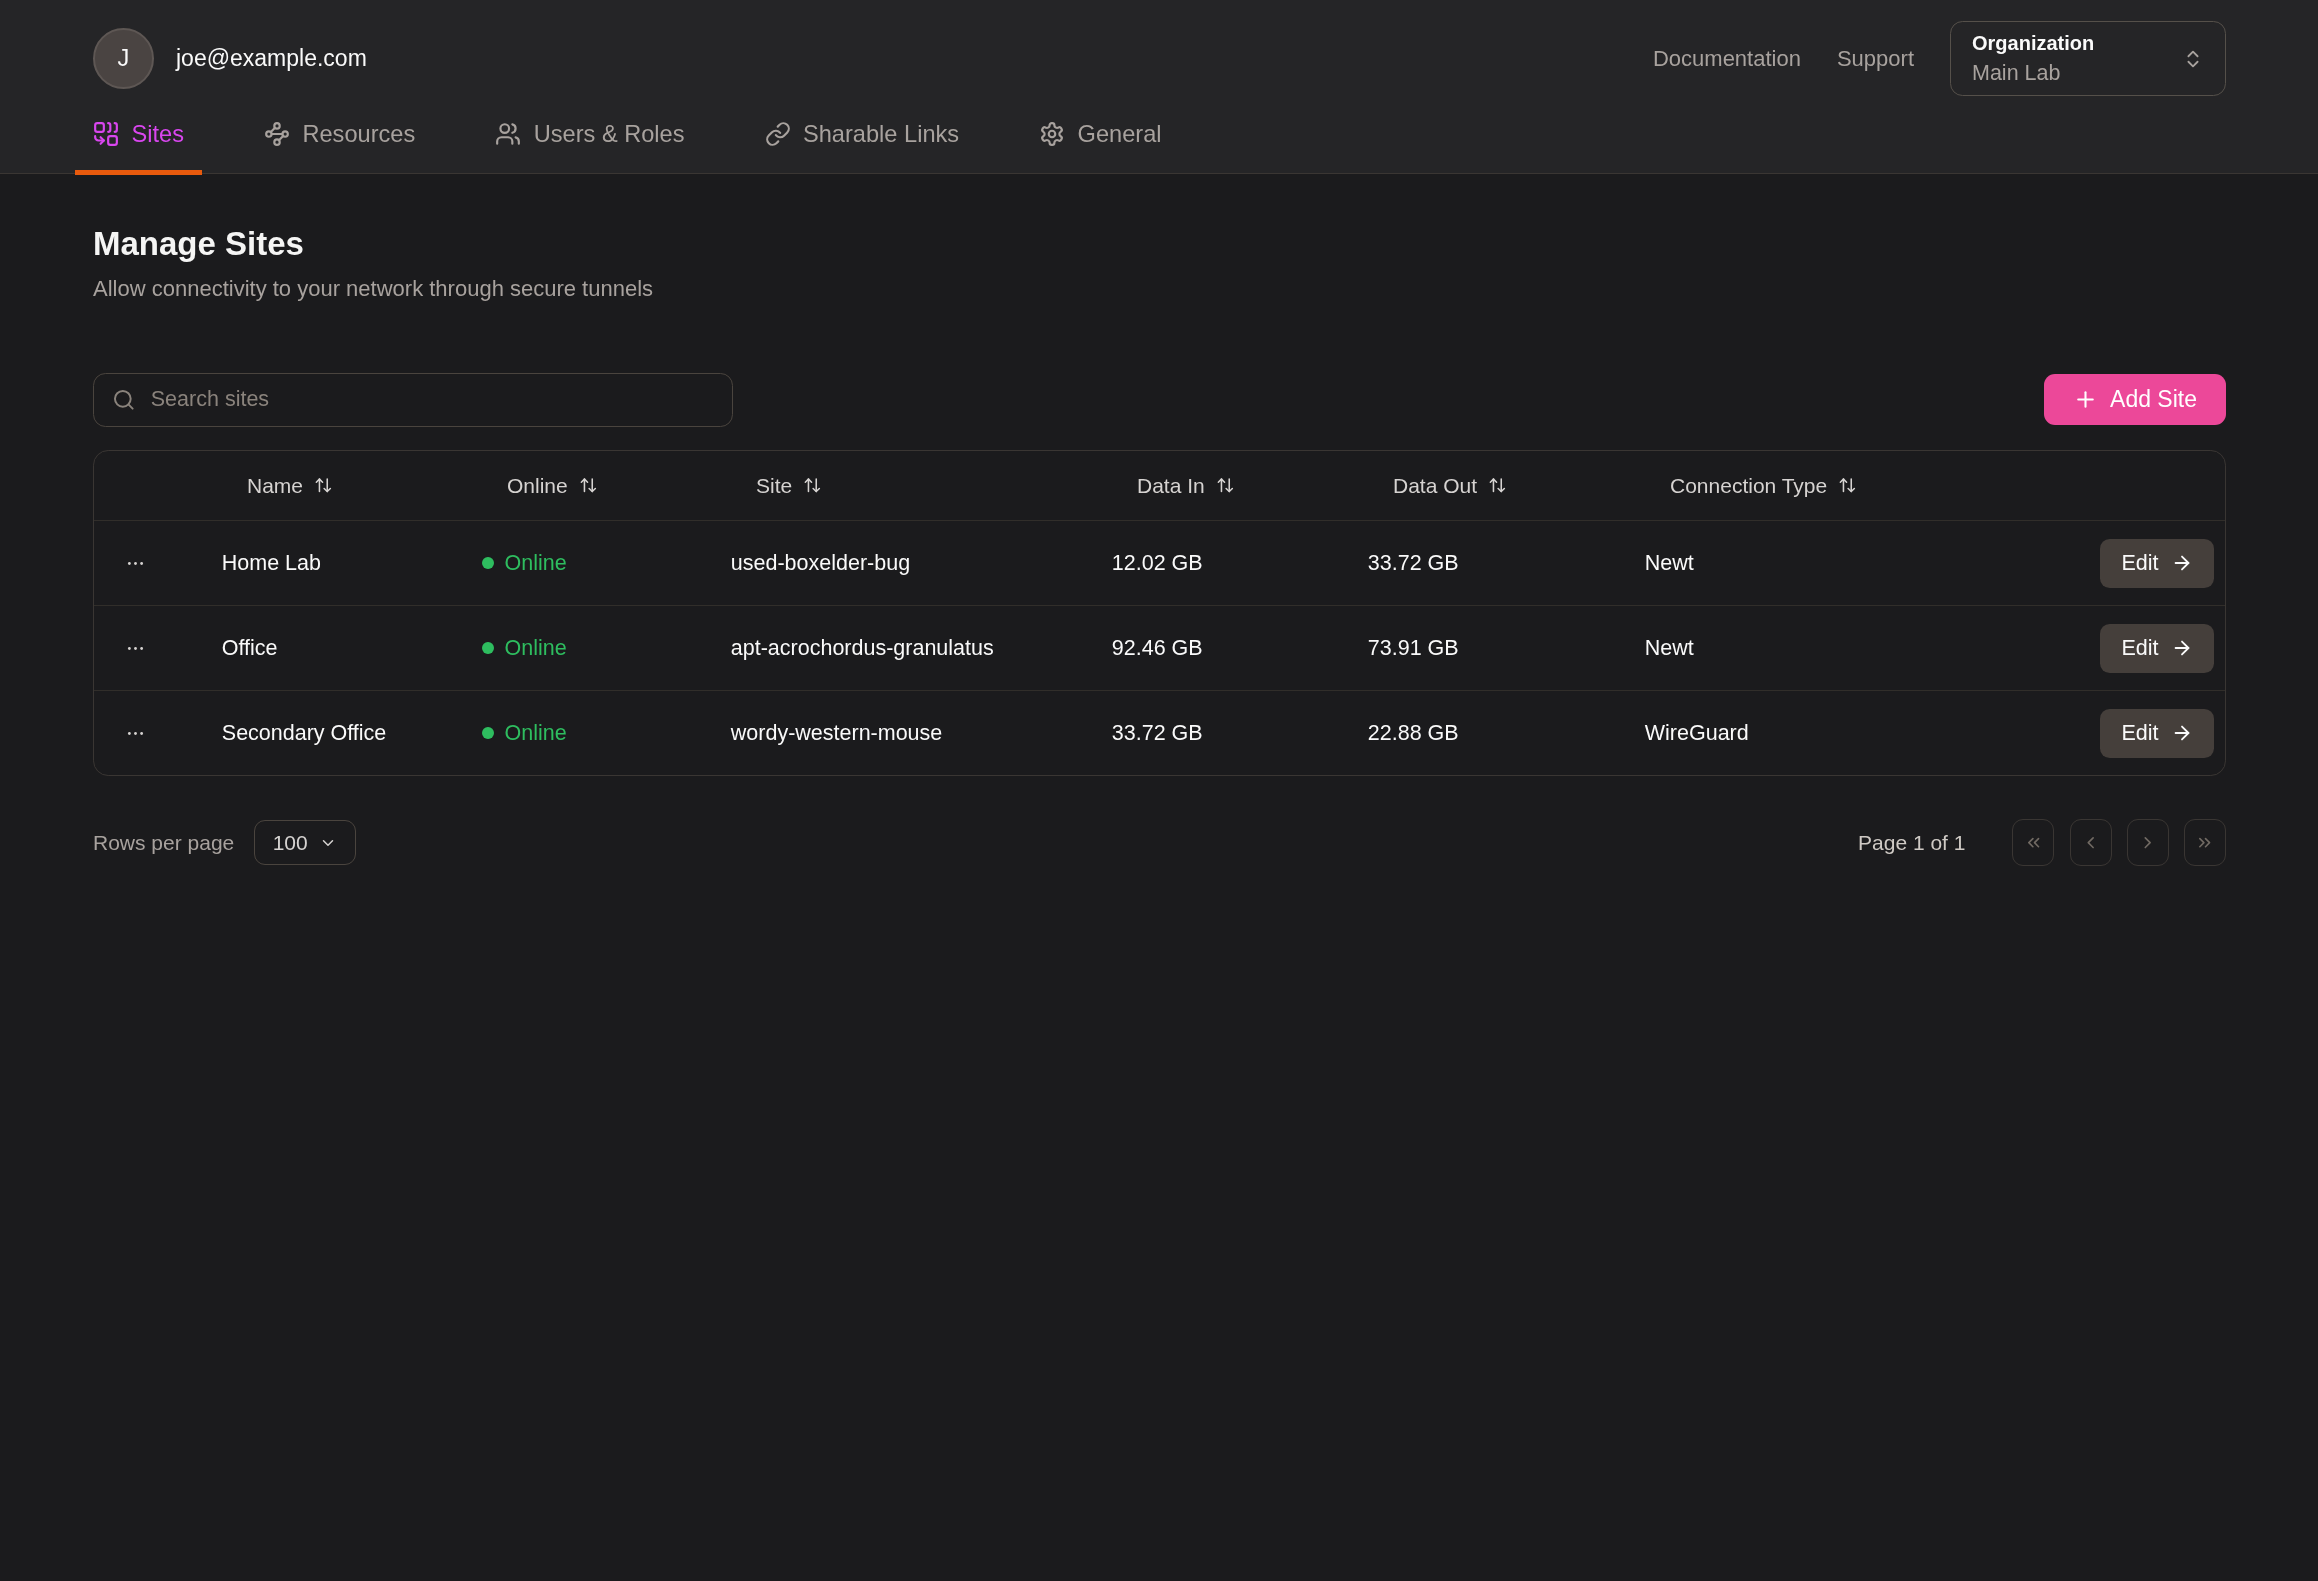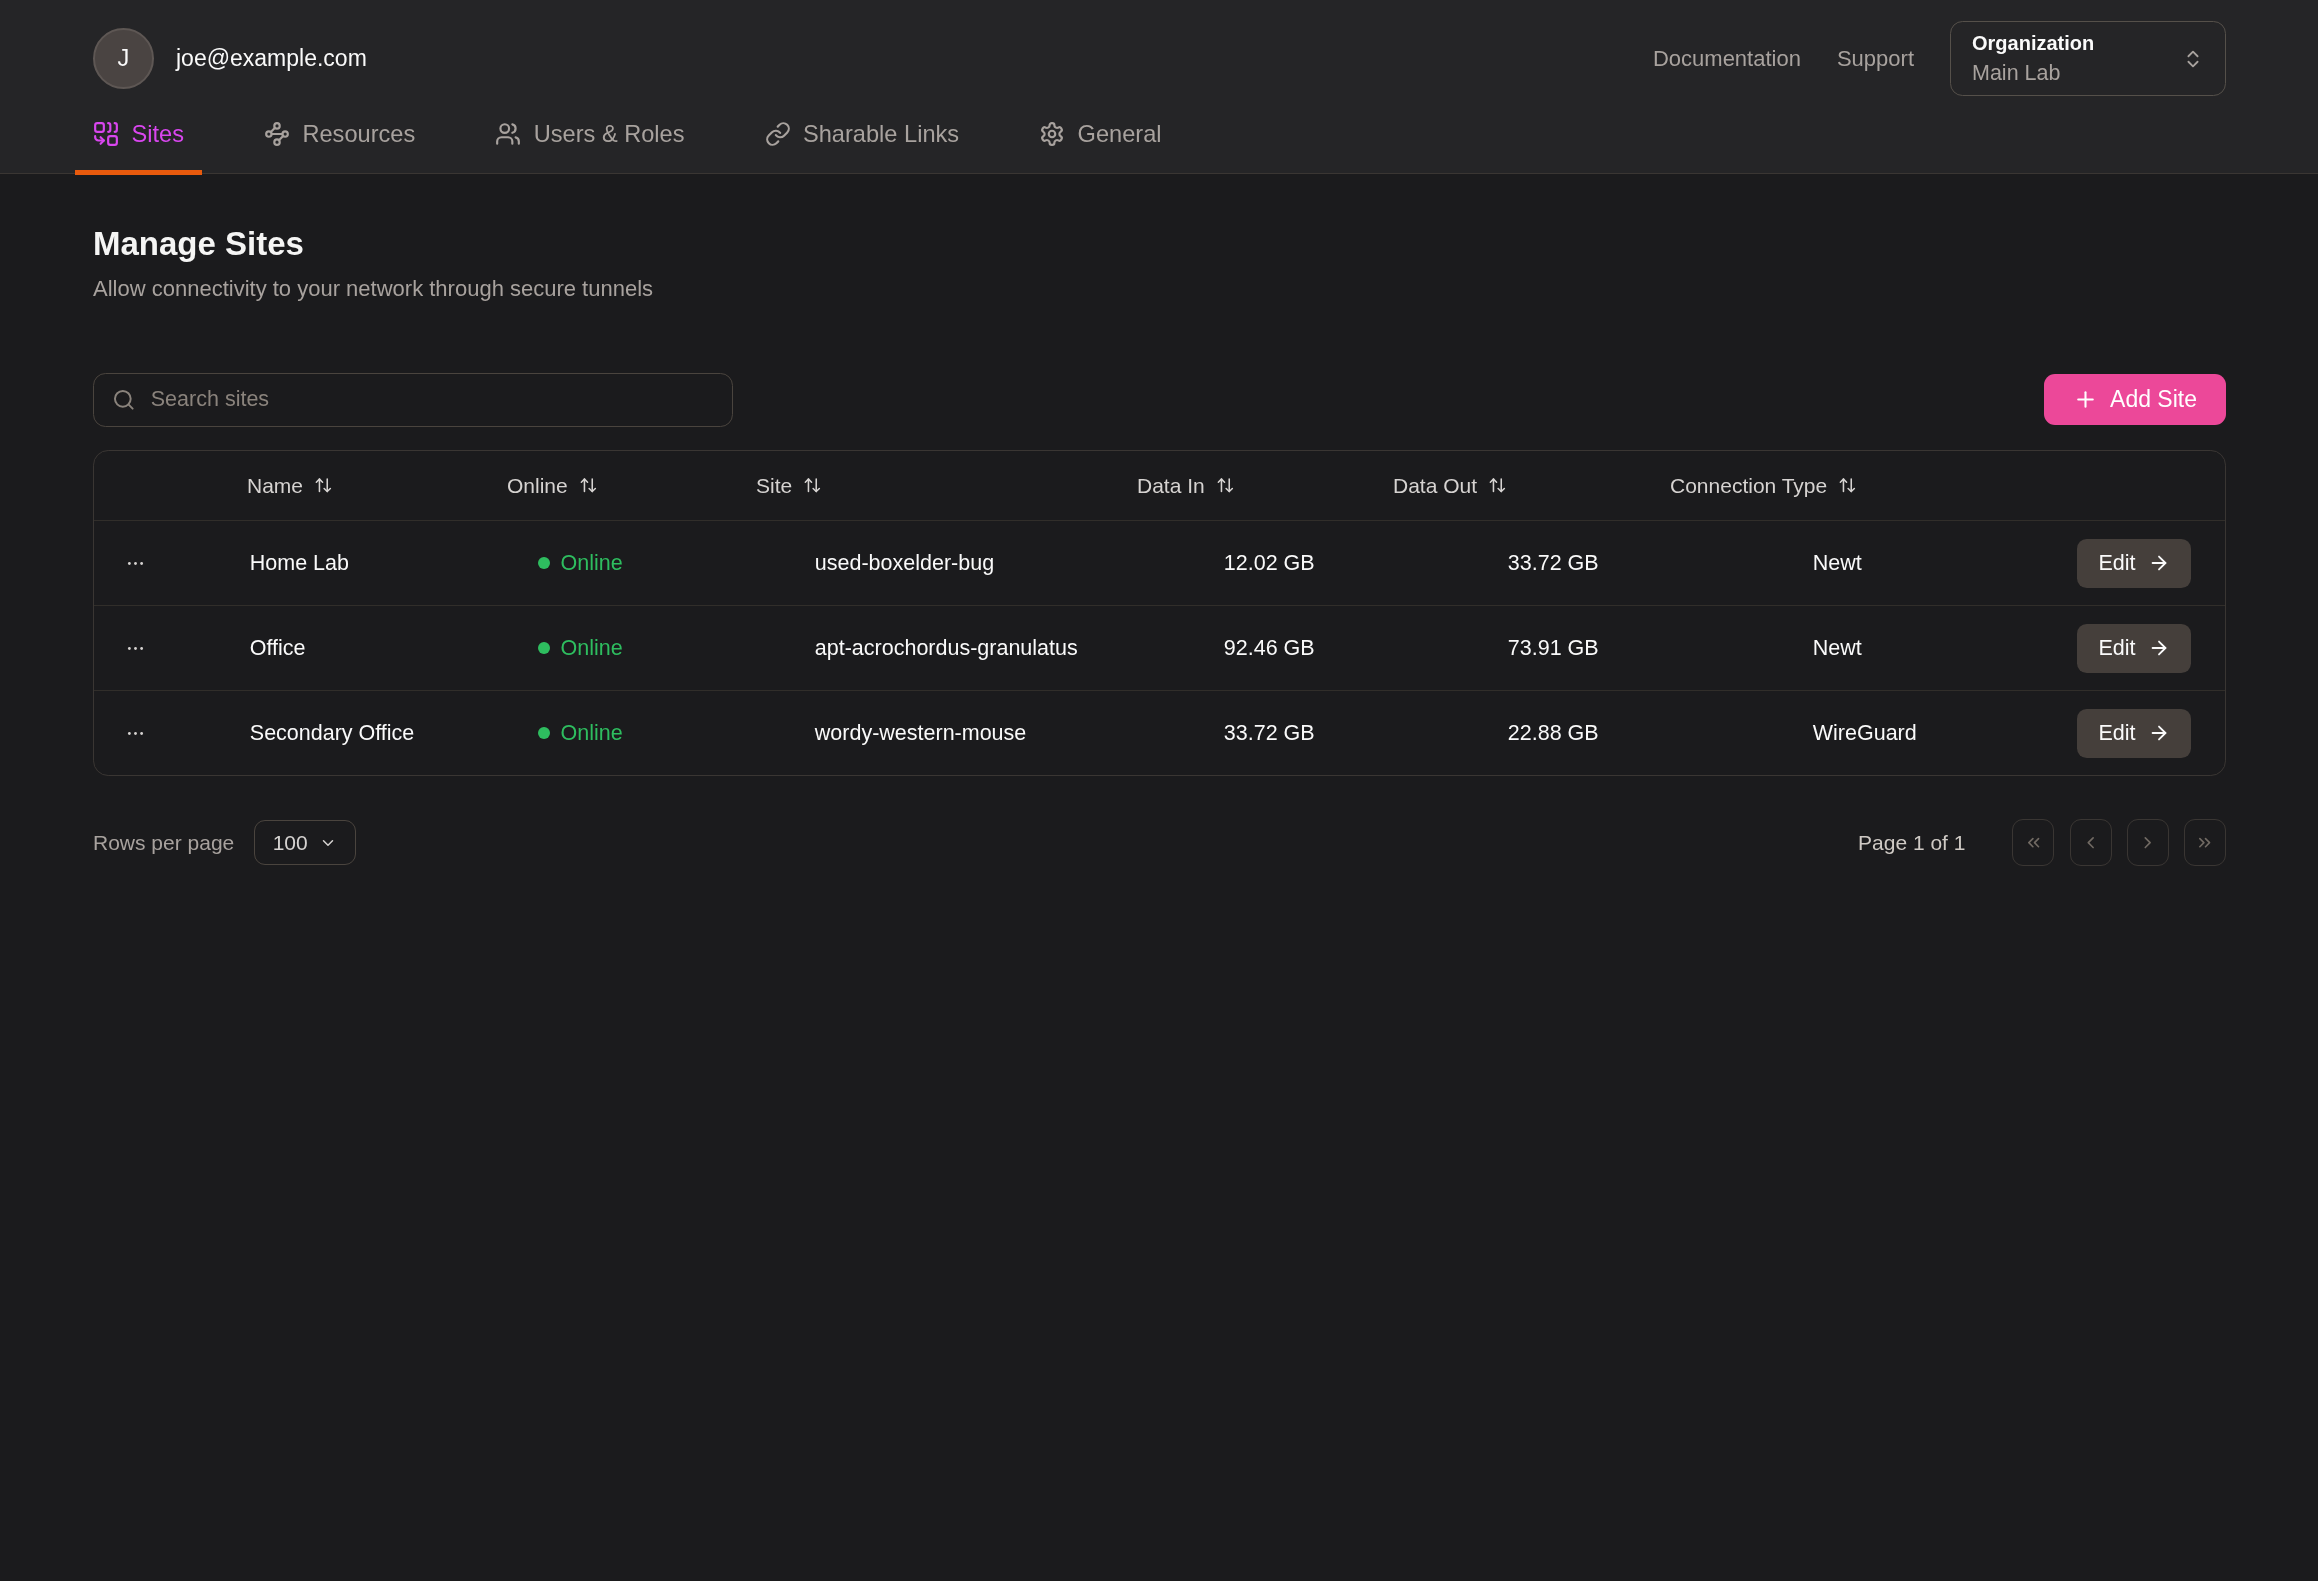--- a/index.html
+++ b/index.html
@@ -71,26 +71,26 @@
 
   
   .table-card { margin-top: 23.6px; border: 1.4px solid #3a3633; border-radius: 15.2px; overflow: hidden; }
   .trow {
     display: grid;
     grid-template-columns: 125px 260px 249px 381px 256px 277px 1fr 173px;
     align-items: center;
   }
   .thead-row { height: 69px; color: #d6d3d1; font-size: 21px; }
   .th { display: flex; align-items: center; gap: 11px; padding-left: 28px; cursor: pointer; }
-  .tbody-row { height: 85px; border-top: 1.4px solid #312e2a; font-size: 21.5px; color: #fafafa; gap: 28px; }
+  .tbody-row { height: 85px; border-top: 1.4px solid #312e2a; font-size: 21.5px; color: #fafafa; }
   .cell-menu { padding-left: 31px; color: #d6d3d1; cursor: pointer; }
   .cell { padding-left: 2.8px; }
   .cell-online { display: flex; align-items: center; gap: 11px; color: #2ebd5f; }
   .online-dot { width: 11.8px; height: 11.8px; border-radius: 50%; background: #2ebd5f; }
-  .cell-edit { justify-self: end; margin-right: 34px; }
+  .cell-edit { justify-self: end; margin-right: 11px; }
   .edit-btn {
     height: 49px; padding: 0 21px; border: none; border-radius: 9.7px;
     background: #453f3b; color: #fafafa; font-family: "Liberation Sans", sans-serif;
     font-size: 21.5px; font-weight: 500; display: flex; align-items: center; gap: 12.5px;
     cursor: pointer;
   }
 
   
   .pagination { margin-top: 43px; display: flex; align-items: center; justify-content: space-between; }
   .pag-left { display: flex; align-items: center; gap: 19.4px; }

